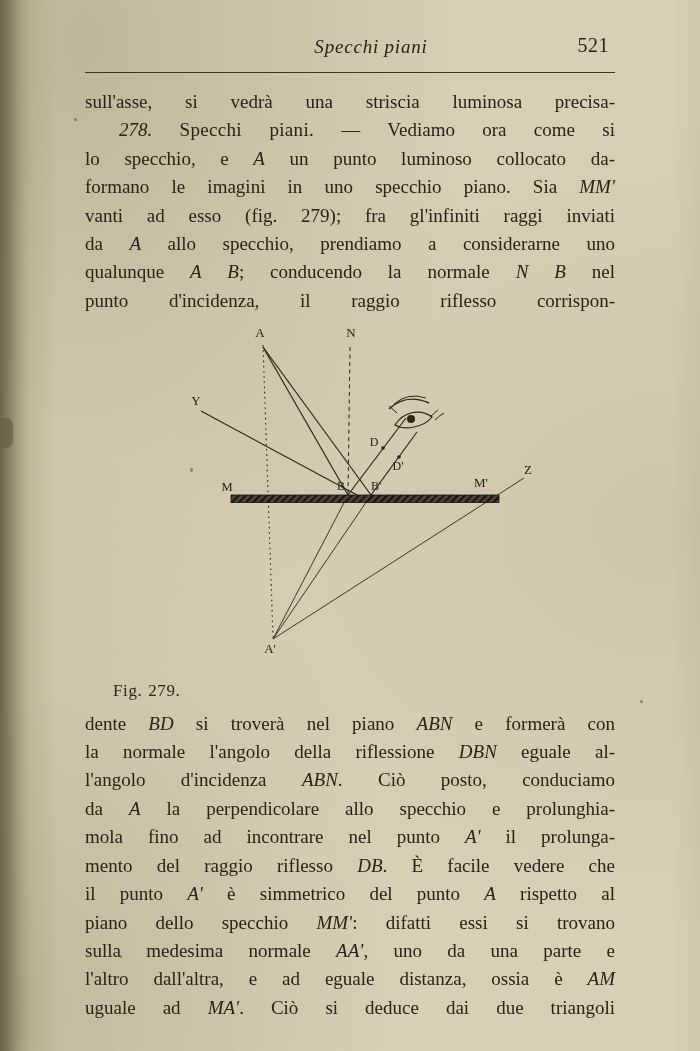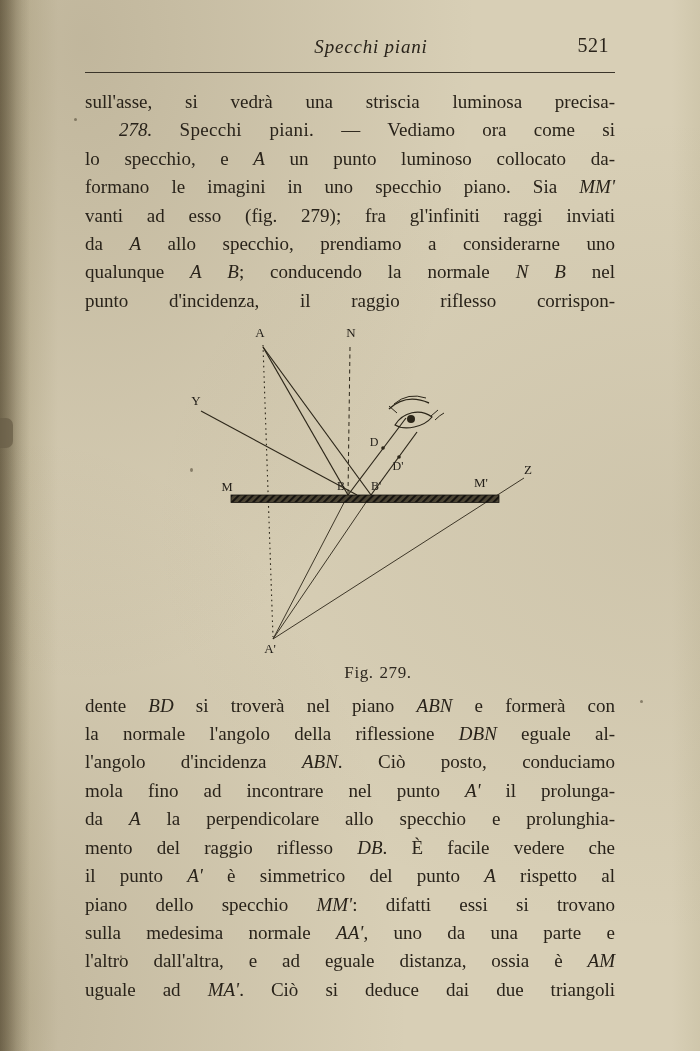--- a/index.html
+++ b/index.html
@@ -55,22 +55,22 @@
   .body-text { margin-top:15px; font-size:19px; line-height:28.4px; word-spacing:1px; }
   .ln { text-align:justify; text-align-last:justify; white-space:normal; }
   .ln.end { text-align-last:left; }
   .ln.indent { text-indent:34px; }
   .ln i { }
   .ln b { font-weight:normal; letter-spacing:.3px; }
 
   figure.diagram { position:relative; margin:6px 0 4px 0; }
   .fig-svg { display:block; margin-left:58px; }
   figcaption {
-    text-align:center; font-size:17px; letter-spacing:.6px;
-    transform:translateX(28px); margin-top:2px; color:#2e2820;
+    text-align:left; font-size:17px; letter-spacing:.6px;
+    transform:translateX(28px); margin-top:20px; color:#2e2820;
   }
 </style>
 </head>
 <body>
 
 <div class="page">
   <div class="binding-shadow"></div>
   <div class="edge-notch"></div>
   <div class="speck s1"></div>
   <div class="speck s2"></div>
@@ -153,22 +153,22 @@
           <text x="385" y="153" font-size="13" text-anchor="middle" fill="#24201a">Z</text>
           <text x="127" y="332" font-size="13" text-anchor="middle" fill="#24201a">A'</text>
         </svg>
         <figcaption>Fig. 279.</figcaption>
       </figure>
 
       <div>
         <div class="ln">dente <i>BD</i> si troverà nel piano <i>ABN</i> e formerà con</div>
         <div class="ln">la normale l'angolo della riflessione <i>DBN</i> eguale al-</div>
         <div class="ln">l'angolo d'incidenza <i>ABN</i>. Ciò posto, conduciamo</div>
+        <div class="ln">da <i>A</i> la perpendicolare allo specchio e prolunghia-</div>
         <div class="ln">mola fino ad incontrare nel punto <i>A'</i> il prolunga-</div>
-        <div class="ln">da <i>A</i> la perpendicolare allo specchio e prolunghia-</div>
         <div class="ln">mento del raggio riflesso <i>DB</i>. È facile vedere che</div>
         <div class="ln">il punto <i>A'</i> è simmetrico del punto <i>A</i> rispetto al</div>
         <div class="ln">piano dello specchio <i>MM'</i>: difatti essi si trovano</div>
         <div class="ln">sulla medesima normale <i>AA'</i>, uno da una parte e</div>
         <div class="ln">l'altro dall'altra, e ad eguale distanza, ossia è <i>AM</i></div>
         <div class="ln">uguale ad <i>MA'</i>. Ciò si deduce dai due triangoli</div>
       </div>
 
     </div>
   </div>

